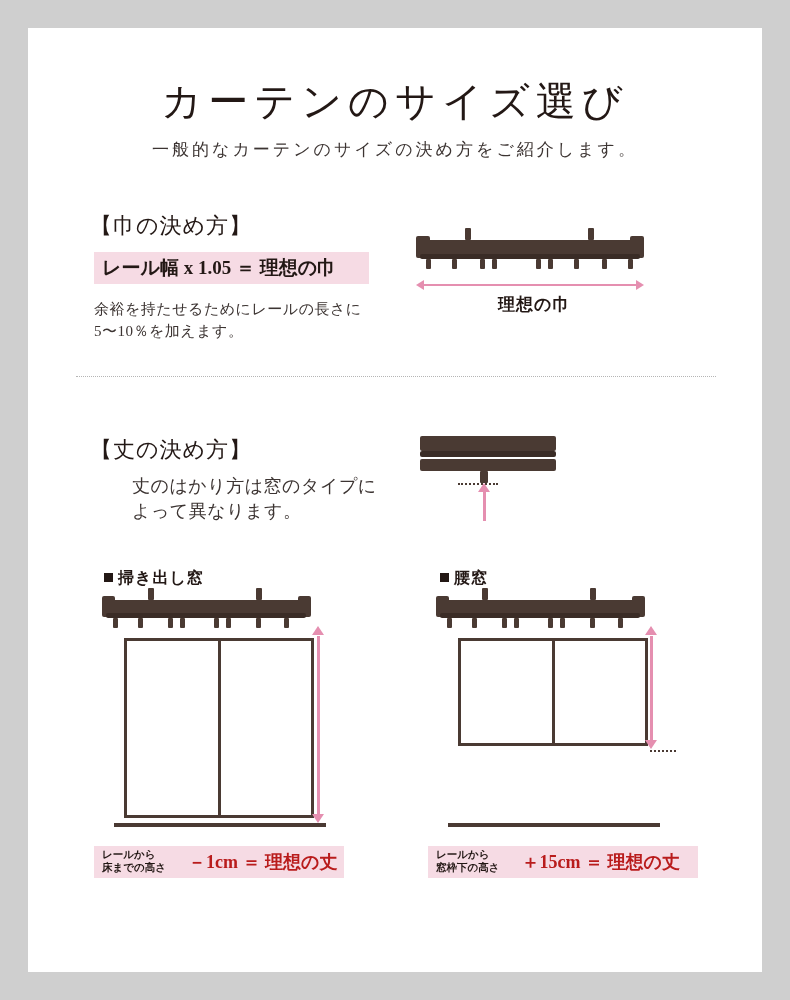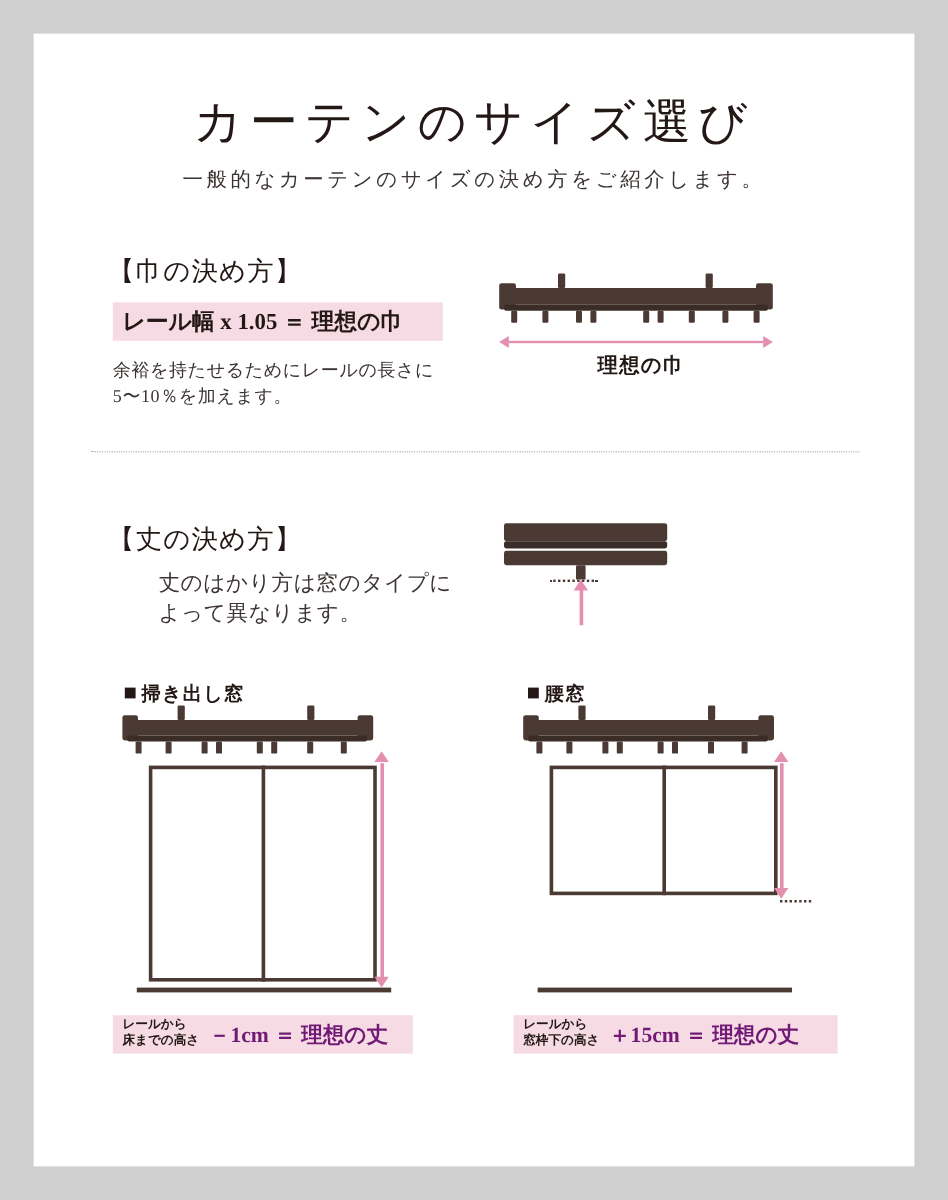--- a/index.html
+++ b/index.html
@@ -205,22 +205,22 @@
     font-size: 10.5px;
     line-height: 13px;
     font-weight: bold;
     color: #231815;
     white-space: pre-line;
   }
   .result-big {
     font-family: "Liberation Serif", serif;
     font-size: 18px;
     font-weight: bold;
-    color: #701a75;
-    margin-left: 8px;
+    color: #b91c1c;
+    margin-left: 22px;
     letter-spacing: 0px;
   }
 </style>
 </head>
 <body>
 
 <div class="page">
 
   <div class="main-title">カーテンのサイズ選び</div>
   <div class="sub-title">一般的なカーテンのサイズの決め方をご紹介します。</div>

